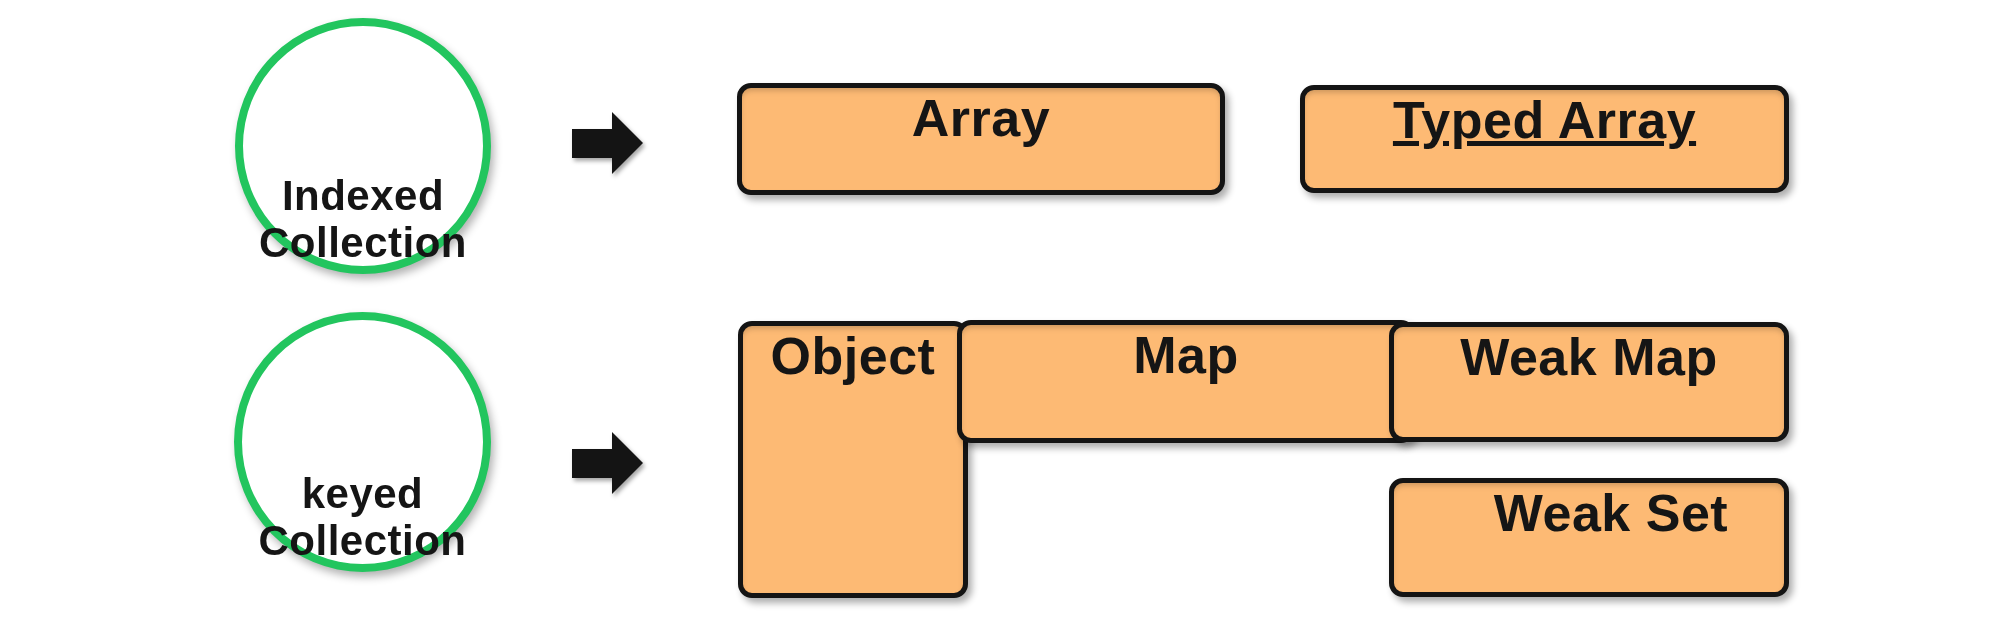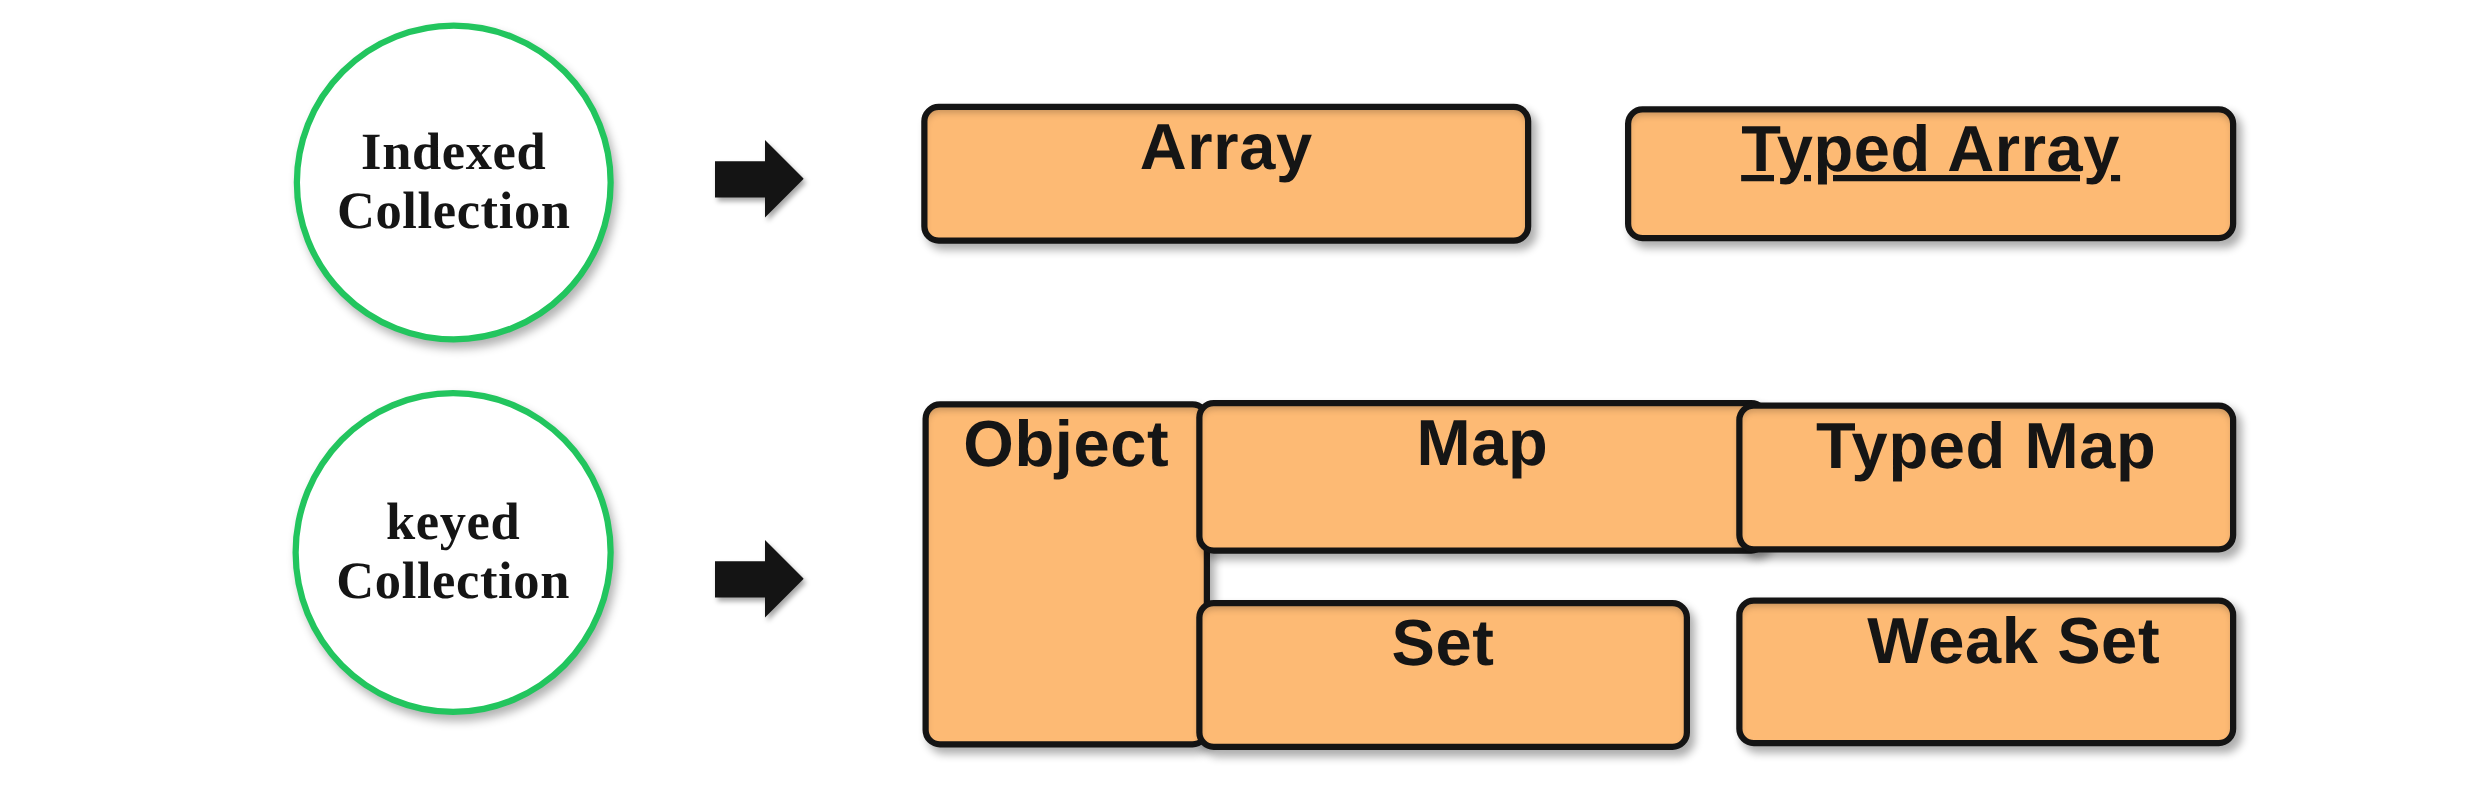--- a/index.html
+++ b/index.html
@@ -11,30 +11,29 @@
     position: relative;
     width: 1993px;
     height: 640px;
     background: #ffffff;
     overflow: hidden;
     font-family: "Liberation Sans", sans-serif;
     color: #151515;
   }
   .node-circle {
     position: absolute;
-    border: 5px solid #22c55e;
+    border: 8px solid #22c55e;
     border-radius: 50%;
     background: #ffffff;
     box-shadow: 3px 5px 8px rgba(0,0,0,0.30);
     display: flex;
-    align-items: center;
+    align-items: flex-end;
     justify-content: center;
     text-align: center;
     box-sizing: border-box;
-    font-family: Liberation Serif, serif;
   }
   .node-circle .label {
     font-size: 42px;
     font-weight: 600;
     line-height: 1.12;
     white-space: pre-line;
     letter-spacing: 0.5px;
   }
   .box {
     position: absolute;
@@ -104,24 +103,21 @@
 
   <div class="box" id="box-object">
     <span class="label">Object</span>
   </div>
 
   <div class="box" id="box-map">
     <span class="label">Map</span>
   </div>
 
   <div class="box" id="box-weakmap">
-    <span class="label">Typed Map</span>
+    <span class="label">Weak Map</span>
   </div>
 
-  <div class="box" id="box-set">
-    <span class="label">Set</span>
-  </div>
 
   <div class="box" id="box-weakset">
     <span class="label">Weak Set</span>
   </div>
 
 </div>
 
 </body></html>

